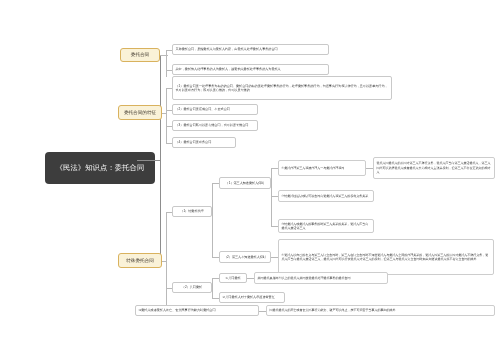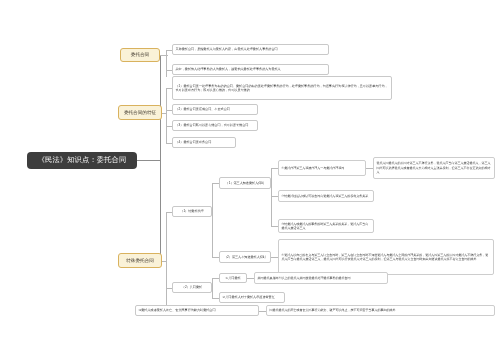--- a/index.html
+++ b/index.html
@@ -48,21 +48,21 @@
     color:#2f2f2f;font-size:3.0px;line-height:1.45;
     display:flex;align-items:center;
     text-align:left;padding:1.5px 2.5px;
   }
 </style>
 </head>
 <body>
 
 <div id="canvas">
 
-  <div class="node root-node" style="left:27px;top:152px;width:110px;height:17px;">《民法》知识点：委托合同</div>
+  <div class="node root-node" style="left:45px;top:152px;width:110px;height:32px;">《民法》知识点：委托合同</div>
 
   <div class="h root" style="left:137px;top:160px;width:23px;"></div>
   <div class="v root" style="left:160px;top:55px;height:206px;"></div>
 
   <div class="h" style="left:160px;top:55px;width:8px;"></div>
   <div class="node lv2" style="left:120px;top:48px;width:40px;height:14px;">委托合同</div>
   <div class="h" style="left:160px;top:55px;width:6px;"></div>
   <div class="v" style="left:166px;top:50px;height:27px;"></div>
 
   <div class="h" style="left:166px;top:50px;width:6px;"></div>

